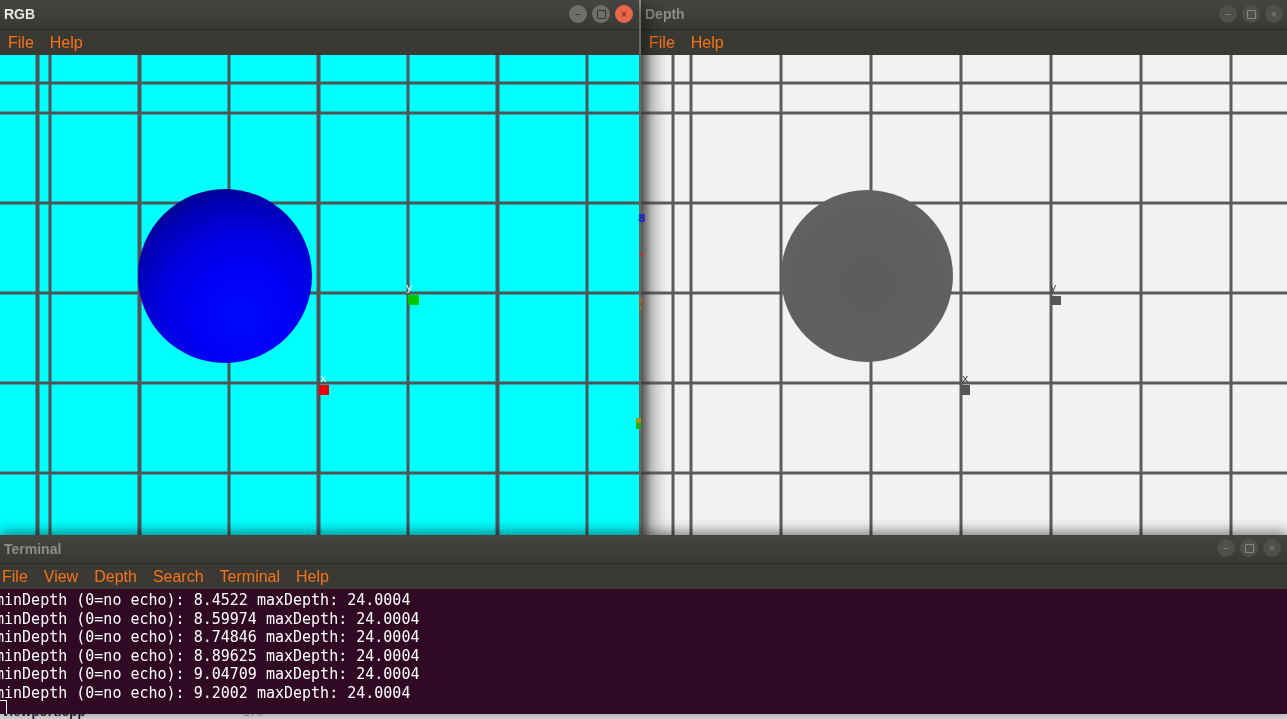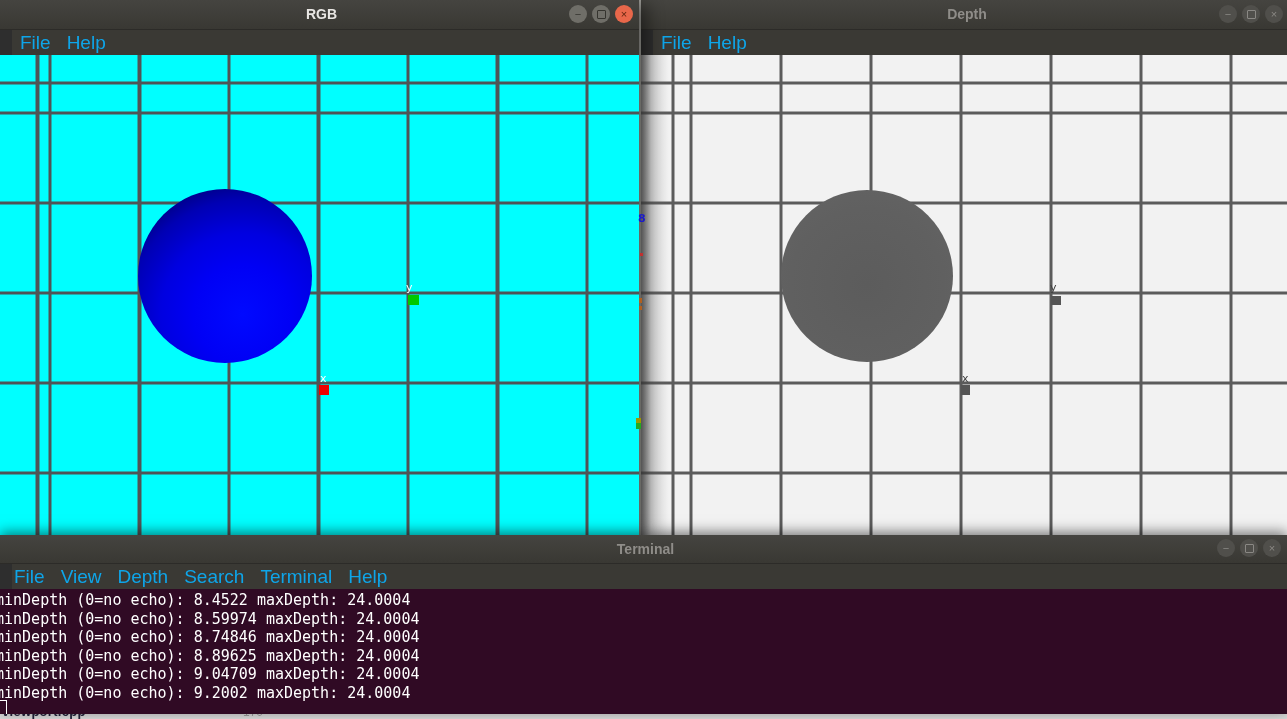--- a/index.html
+++ b/index.html
@@ -3,31 +3,31 @@
 <meta charset="utf-8">
 <style>
   html,body{margin:0;padding:0;background:#222;}
   #screen{position:relative;width:1287px;height:719px;overflow:hidden;
           font-family:"Liberation Sans",sans-serif;background:#2e2e2e;}
   .window{position:absolute;}
   .titlebar{position:absolute;left:0;top:0;right:0;height:29px;
             background:linear-gradient(#454440,#393833);
             border-bottom:1px solid #2c2b28;}
   .title{position:absolute;left:4px;right:0;top:0;height:29px;line-height:29px;
-         text-align:center;font-weight:bold;font-size:14px;color:#e8e6e3;}
+         text-align:left;font-weight:bold;font-size:14px;color:#e8e6e3;}
   .title.inactive{color:#8f8d89;}
   .winbtns{position:absolute;right:6px;top:5px;display:flex;gap:5px;}
   .wbtn{width:18px;height:18px;border-radius:50%;display:flex;align-items:center;
         justify-content:center;font-size:11px;line-height:18px;}
   .wbtn.active-gray{background:#6f6e68;color:#35342f;}
   .wbtn.close-active{background:#e8674a;color:#60250f;}
   .wbtn.inactive{background:#504f4b;color:#8a8884;}
   .maxglyph{width:7px;height:7px;border:1.5px solid currentColor;border-radius:1px;}
   .menubar{position:absolute;left:0;right:0;top:30px;height:25px;background:#3a3934;
-           display:flex;align-items:center;font-size:19px;color:#0ea5e9;margin-left:12px;}
+           display:flex;align-items:center;font-size:16px;color:#f97316;}
   .menubar .mitem{padding:0 8px;height:25px;line-height:25px;}
   .viewport{position:absolute;left:0;right:0;top:55px;bottom:0;overflow:hidden;}
 
   
   #rgb-window{left:0;top:0;width:639px;height:535px;z-index:2;
               box-shadow:8px 4px 16px rgba(0,0,0,.45);}
   #rgb-viewport{background:
       repeating-linear-gradient(to right, #4f5456 0 3px, transparent 3px 89.5px),
       repeating-linear-gradient(to bottom, #4f5456 0 3px, transparent 3px 90px),
       var(--rgb-bg);

